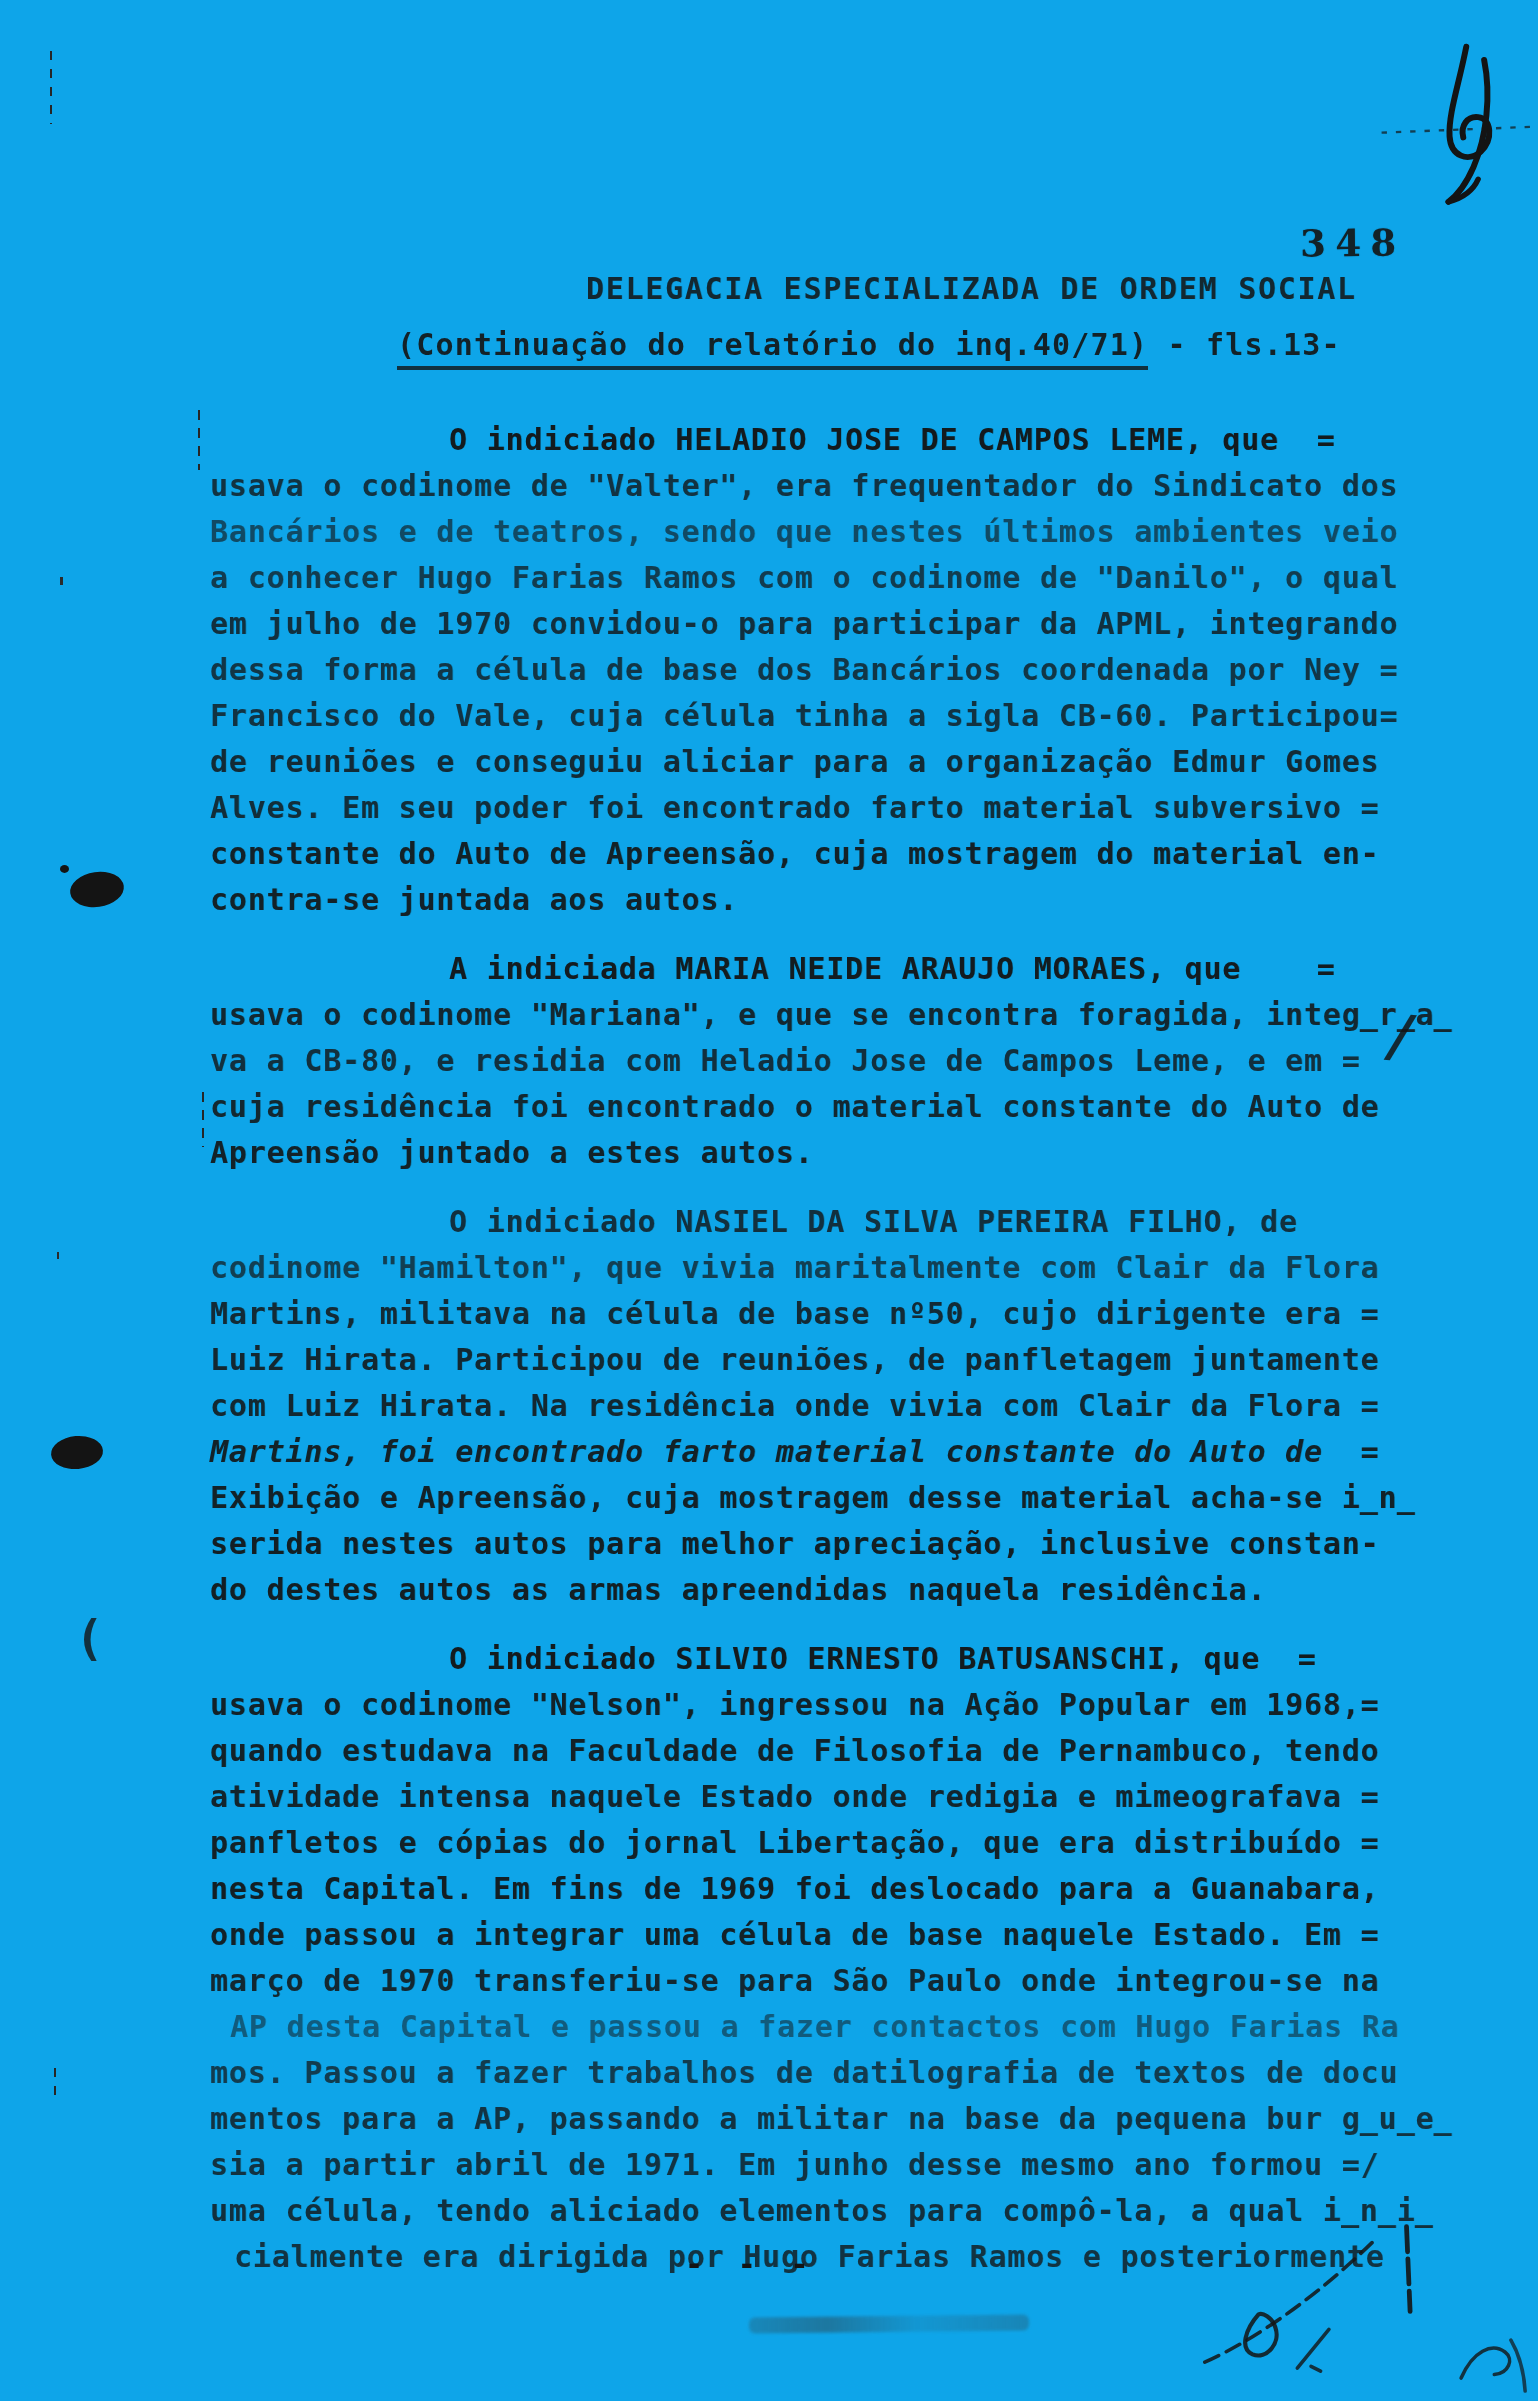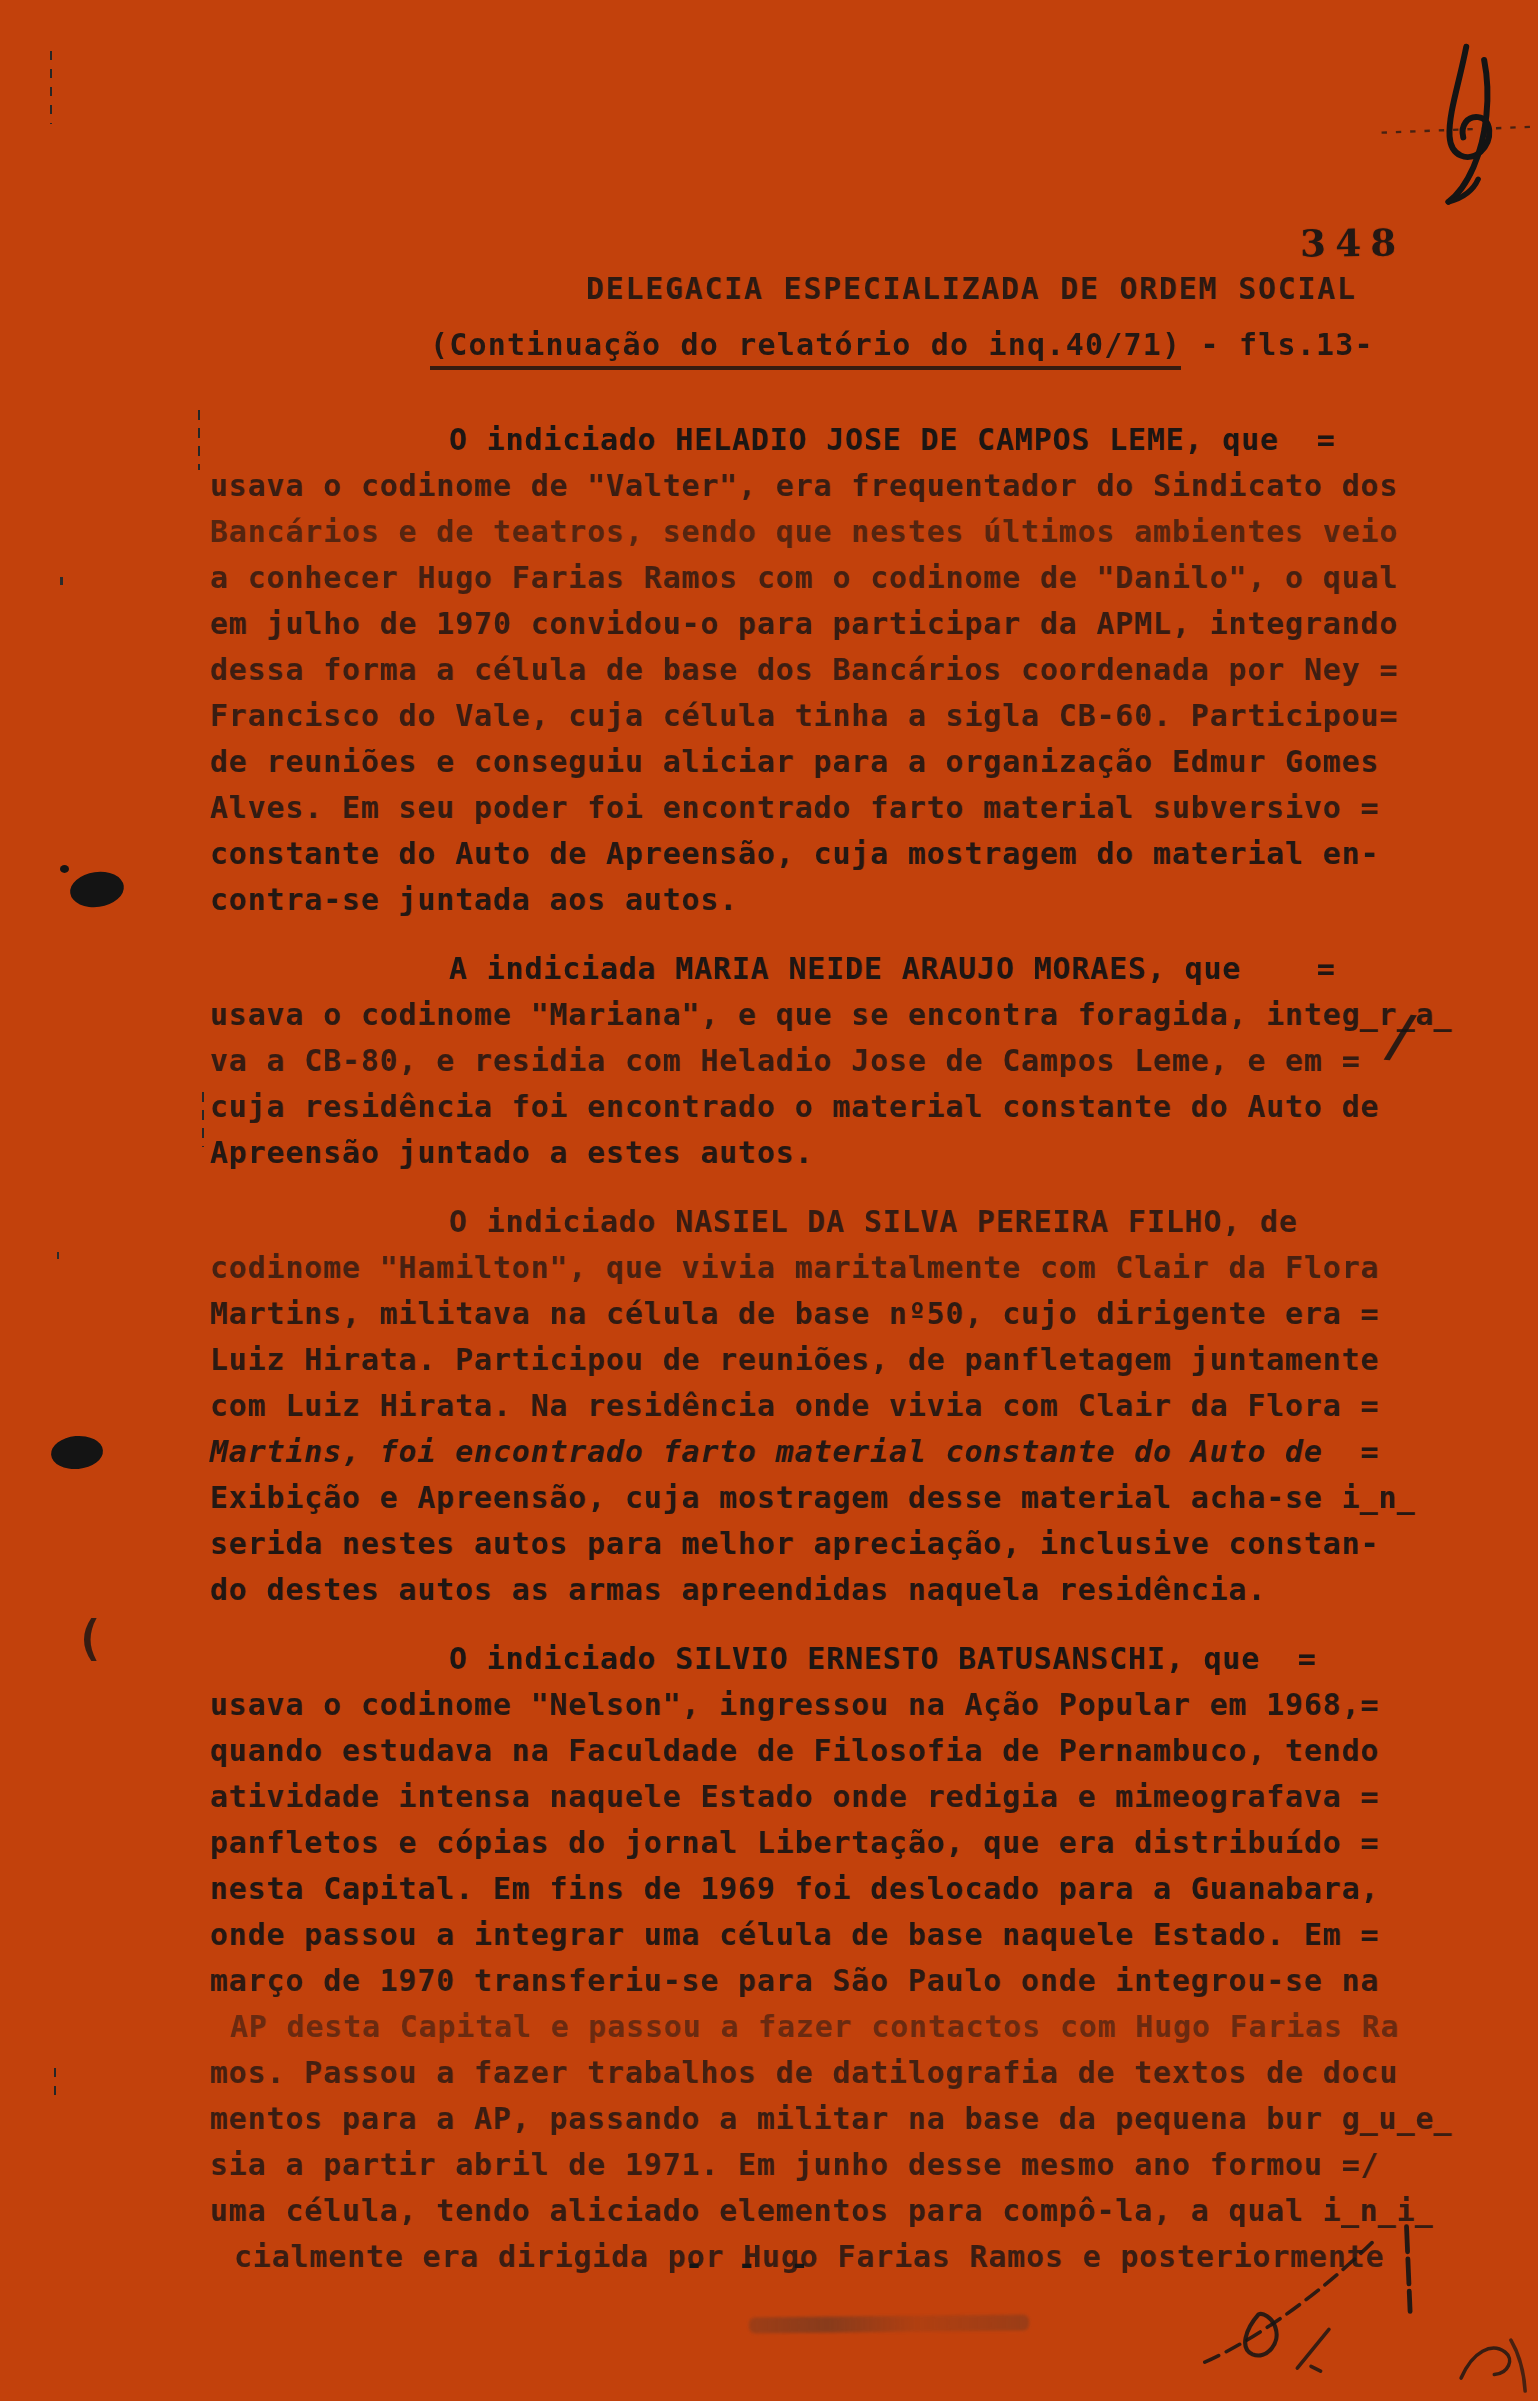--- a/index.html
+++ b/index.html
@@ -4,21 +4,21 @@
 <style>
   html,body{margin:0;padding:0;background:#d8d8d4;}
   #page{
     position:relative;width:1539px;height:2401px;overflow:hidden;
     font-family:"DejaVu Sans Mono","Liberation Mono",monospace;
     font-weight:700;
   }
   .typew{white-space:pre;}
   #doc-title{position:absolute;left:586px;top:271px;font-size:30px;letter-spacing:1.7px;opacity:.86;
     text-shadow:0.6px 0 0 rgba(0,0,0,.25);}
-  #doc-subtitle{position:absolute;left:430px;top:327px;font-size:30px;letter-spacing:1.2px;opacity:.9;}
+  #doc-subtitle{position:absolute;left:397px;top:327px;font-size:30px;letter-spacing:1.2px;opacity:.9;}
   #doc-subtitle .u{border-bottom:4.2px solid rgba(18,18,18,.88);padding-bottom:4.2px;}
   #stamp{position:absolute;left:1300px;top:221px;font-family:"DejaVu Serif","Liberation Serif",serif;
     font-size:37px;font-weight:700;letter-spacing:9.5px;opacity:.9;transform:rotate(-.6deg);
     text-shadow:0 0 1.2px rgba(0,0,0,.4);}
   #doc-body{position:absolute;left:210px;top:417px;width:1228px;font-size:30px;letter-spacing:0.8px;}
   .line{white-space:pre;height:46px;line-height:46px;text-shadow:0.6px 0.3px 0 rgba(0,0,0,.28);}
   .first-line{padding-left:239px;}
   .para{margin:0 0 23px 0;}
   #dashes{position:absolute;left:685px;top:2247px;font-size:30px;letter-spacing:8.3px;}
   
@@ -41,21 +41,21 @@
     background:linear-gradient(90deg,rgba(50,50,50,.25),rgba(50,50,50,.4) 28%,rgba(50,50,50,.12) 60%,rgba(50,50,50,.28));
     filter:blur(1.8px);transform:rotate(-.6deg);}
   .svgmark{position:absolute;}
   #rubric-top{left:1378px;top:42px;}
   #scribble-bottom{left:1169px;top:2210px;}
   #corner-squiggle{left:1454px;top:2329px;}
 </style>
 </head>
 <body>
 
-<div id="page" style="background: #c2410c; color: rgb(20, 20, 20);">
+<div id="page" style="background: #0ea5e9; color: rgb(20, 20, 20);">
 
   <div id="stamp">348</div>
 
   <svg id="rubric-top" class="svgmark" width="161" height="167" viewBox="0 0 270 280">
     <line x1="6" y1="152" x2="262" y2="142" stroke="currentColor" stroke-width="4" stroke-dasharray="9 15" opacity=".7"></line>
     <path d="M148 8 C136 70 118 120 120 158 C122 192 152 202 172 184 C194 163 190 128 168 126 C150 124 138 140 143 160" fill="none" stroke="currentColor" stroke-width="10" stroke-linecap="round"></path>
     <path d="M178 30 C190 90 182 160 160 210 C148 237 132 258 118 268" fill="none" stroke="currentColor" stroke-width="10" stroke-linecap="round"></path>
     <path d="M118 268 C142 262 160 248 168 230" fill="none" stroke="currentColor" stroke-width="9" stroke-linecap="round"></path>
   </svg>
 

